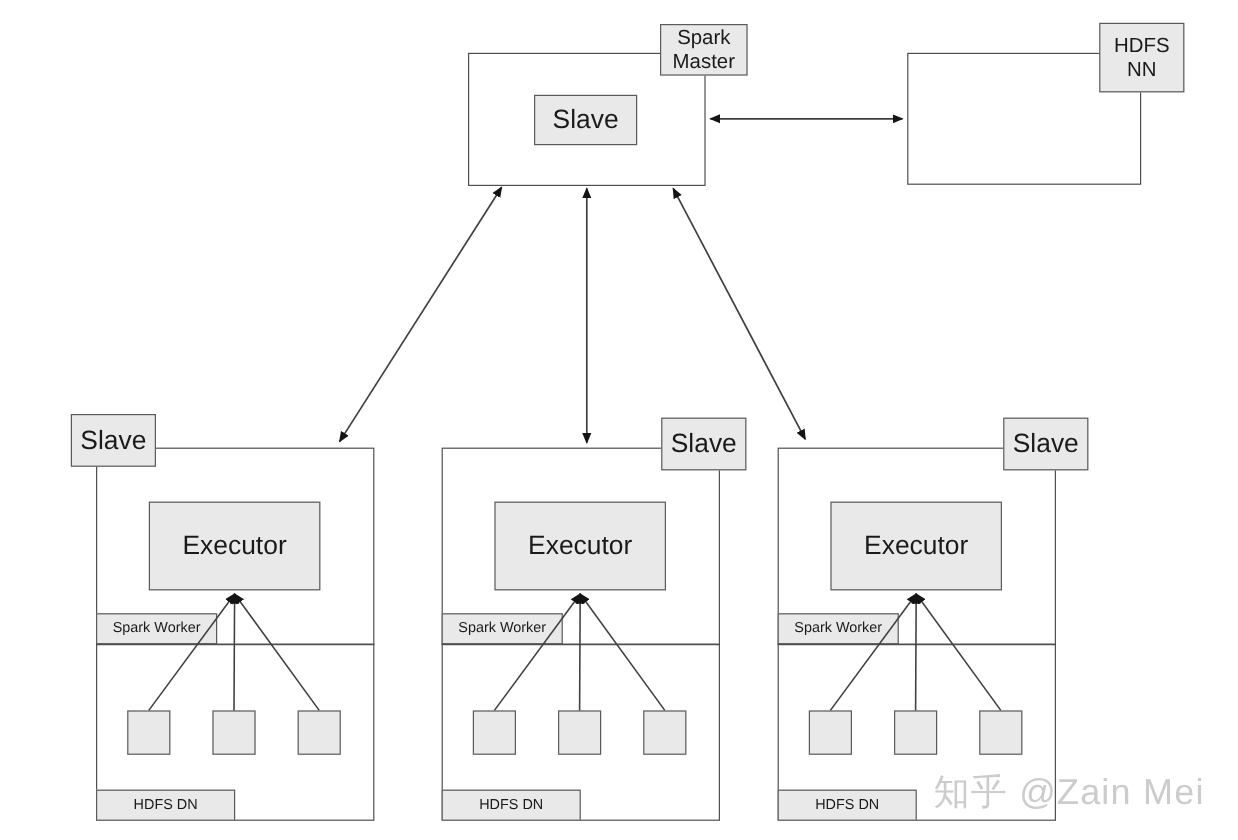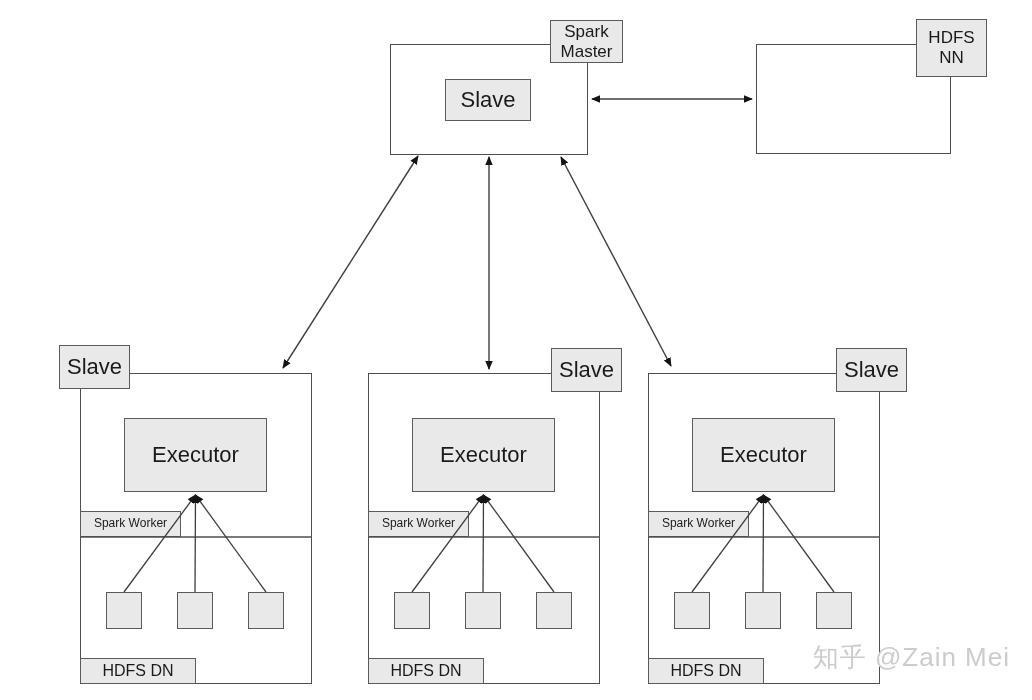--- a/index.html
+++ b/index.html
@@ -10,27 +10,27 @@
   .ctr{
     position:absolute;background:#ffffff;border:1.5px solid #4f4f4f;box-sizing:border-box;
   }
   .gbox{
     position:absolute;background:#e9e9e9;border:1.7px solid #5b5b5b;box-sizing:border-box;
     display:flex;align-items:center;justify-content:center;text-align:center;
     color:#1a1a1a;line-height:1.15;
   }
   .f22{font-size:22px;}
   .f17{font-size:17px;}
-  .f15{font-size:16px;}
+  .f15{font-size:12px;}
   .f14{font-size:12px;}
   .pre{white-space:pre-line;}
   .overlay{position:absolute;left:0;top:0;width:1032px;height:700px;pointer-events:none;}
   .watermark{
     position:absolute;left:778px;top:640px;width:232px;height:38px;
-    font-size:26px;color:#cccccc;text-align:right;white-space:nowrap;
+    font-size:30px;color:#cccccc;white-space:nowrap;
     text-shadow:1px 1px 0 #ffffff;letter-spacing:1px;
   }
 </style>
 </head>
 <body>
 
 <div class="stage">
 
   <div class="ctr" style="left:390px;top:44px;width:198px;height:111px"></div>
   <div class="ctr" style="left:756px;top:44px;width:195px;height:110px"></div>

